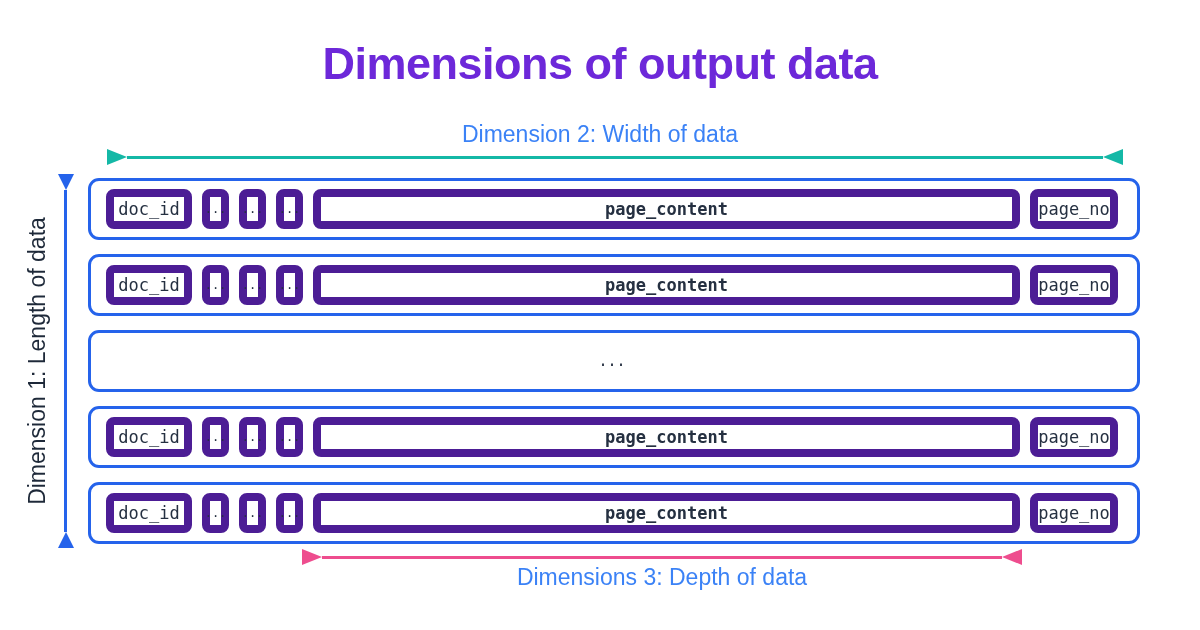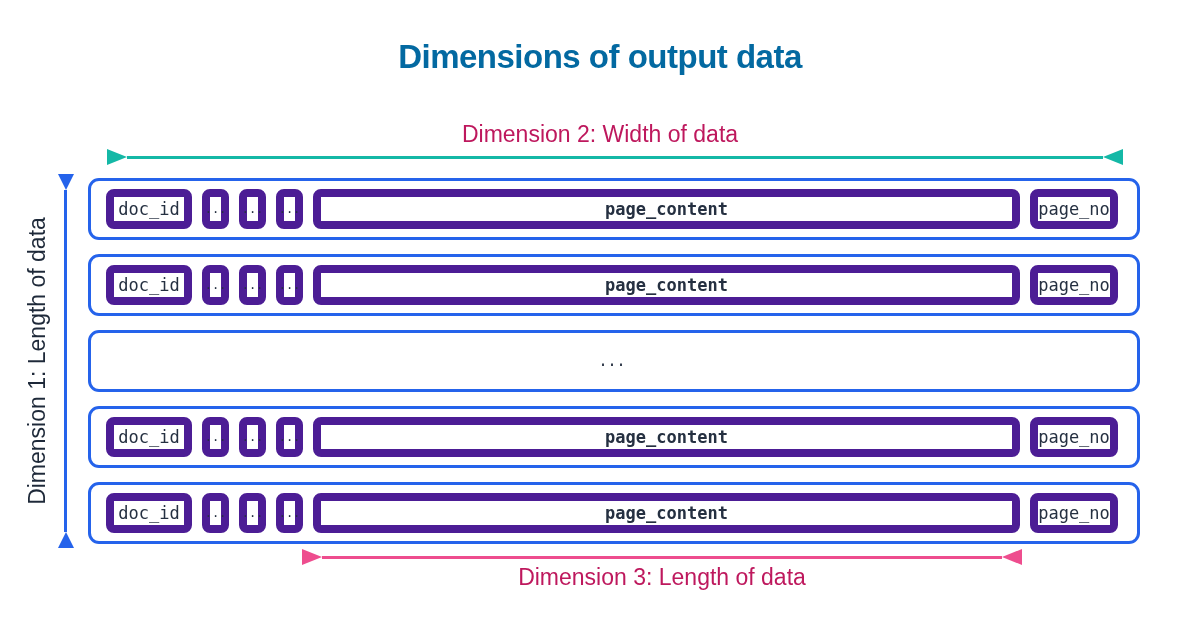--- a/index.html
+++ b/index.html
@@ -2,23 +2,23 @@
 <html><head>
 <meta charset="utf-8">
 <style>
   html,body{margin:0;padding:0;background:#fff;}
   .canvas{
     position:relative;width:1200px;height:630px;background:#ffffff;overflow:hidden;
     font-family:"Liberation Sans",sans-serif;
   }
   .title{
     position:absolute;top:38px;left:0;width:100%;margin:0;text-align:center;
-    font-size:33px;font-weight:800;letter-spacing:-0.5px;color:#0369a1;
+    font-size:45px;font-weight:800;letter-spacing:-0.5px;color:#6d28d9;
   }
-  .dim-label{position:absolute;font-size:23px;color:#be185d;}
+  .dim-label{position:absolute;font-size:23px;color:#3b82f6;}
   .dim2-label{top:121px;left:92px;width:1016px;text-align:center;}
   .dim3-label{top:564px;left:302px;width:720px;text-align:center;}
   .dim1-label{
     position:absolute;left:37px;top:361px;white-space:nowrap;
     transform:translate(-50%,-50%) rotate(-90deg);font-size:23px;color:#1e2939;
   }
   
   .arrow-h{position:absolute;display:flex;align-items:center;height:18px;}
   .arrow-width{left:107px;top:148px;width:1016px;}
   .arrow-depth{left:302px;top:548px;width:720px;}
@@ -115,15 +115,15 @@
     <span class="cell cell-dots">...</span>
     <span class="cell cell-content">page_content</span>
     <span class="cell cell-pageno">page_no</span>
   </div>
 
   <div class="arrow-h arrow-depth c-pink">
     <span class="tri tri-point-right"></span>
     <span class="hline"></span>
     <span class="tri tri-point-left"></span>
   </div>
-  <div class="dim-label dim3-label">Dimension 3: Length of data</div>
+  <div class="dim-label dim3-label">Dimensions 3: Depth of data</div>
 
 </div>
 
 </body></html>

